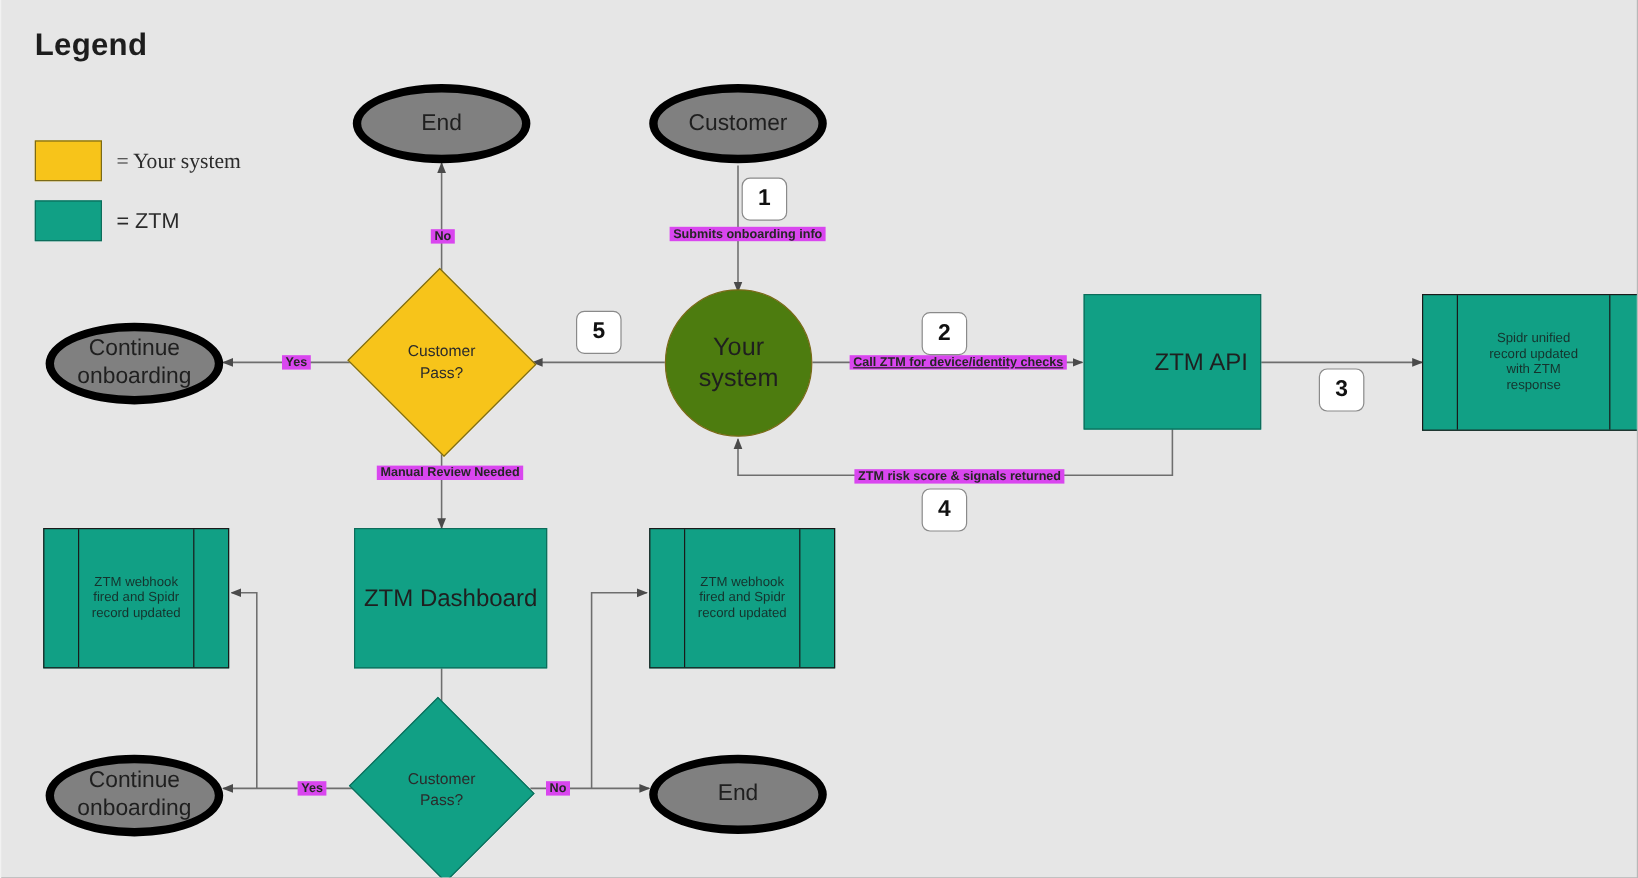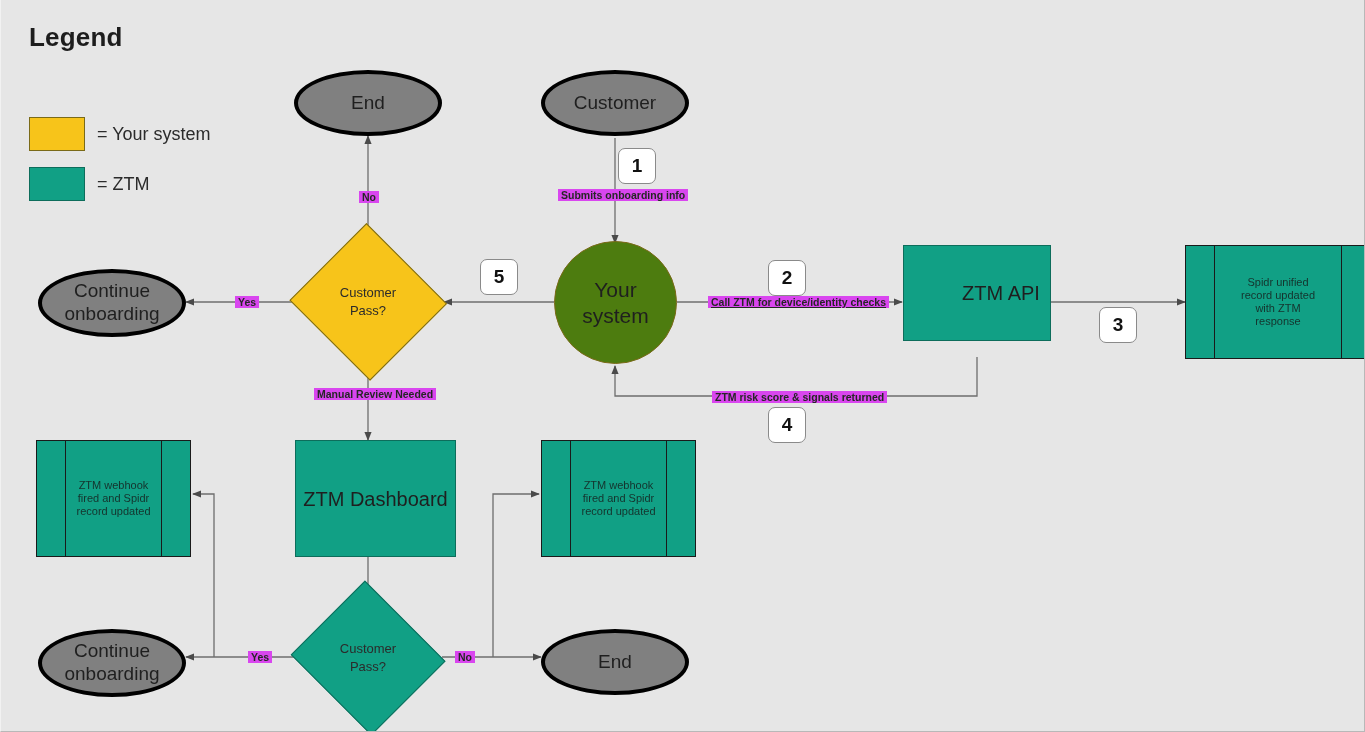--- a/index.html
+++ b/index.html
@@ -67,21 +67,21 @@
     display: flex;
     align-items: center;
     justify-content: center;
     text-align: center;
     color: #1f1f1f;
   }
   .node .node-label { line-height: 1.2; }
 
   .ellipse {
     border-radius: 50%;
-    border: 4px solid #000000;
+    border: 7px solid #000000;
     background: #808080;
     font-size: 19px;
   }
   .rect {
     border: 1px solid #0d6d5b;
     background: #11a085;
     font-size: 20px;
   }
   .circle {
     border-radius: 50%;
@@ -200,21 +200,21 @@
 
       <path d="M 213 657 L 213 494 L 192 494"></path>
 
       <path d="M 492 657 L 492 494 L 538 494"></path>
     </g>
   </svg>
 
   <div class="legend-title">Legend</div>
 
 
-  <div class="legend-row" style="top:117px;">
+  <div class="legend-row" style="top:117px;font-family:Liberation Serif, serif;">
     <div class="legend-swatch" style="background:#f7c41a;border-color:#7a6a18;"></div>
     <div class="legend-label">= Your system</div>
   </div>
 
   <div class="legend-row" style="top:167px;">
     <div class="legend-swatch" style="background:#11a085;border-color:#0d6d5b;"></div>
     <div class="legend-label">= ZTM</div>
   </div>
 
   <div class="node ellipse" style="left:293px;top:70px;width:148px;height:66px;">
@@ -240,21 +240,21 @@
     </span>
   </div>
 
   <div class="node circle" style="left:553px;top:241px;width:123px;height:123px;">
     <span class="node-label">
       <span>Your</span><br>
       <span>system</span>
     </span>
   </div>
 
-  <div class="node rect" style="left:902px;top:245px;width:148px;height:96px;padding-left:48px;">
+  <div class="node rect" style="left:902px;top:245px;width:148px;height:113px;padding-left:48px;">
     <span class="node-label">ZTM API</span>
   </div>
 
   <div class="node procbox" style="left:1184px;top:245px;width:186px;height:114px;">
     <span class="node-label">
       <span>Spidr unified</span><br>
       <span>record updated</span><br>
       <span>with ZTM</span><br>
       <span>response</span>
     </span>

